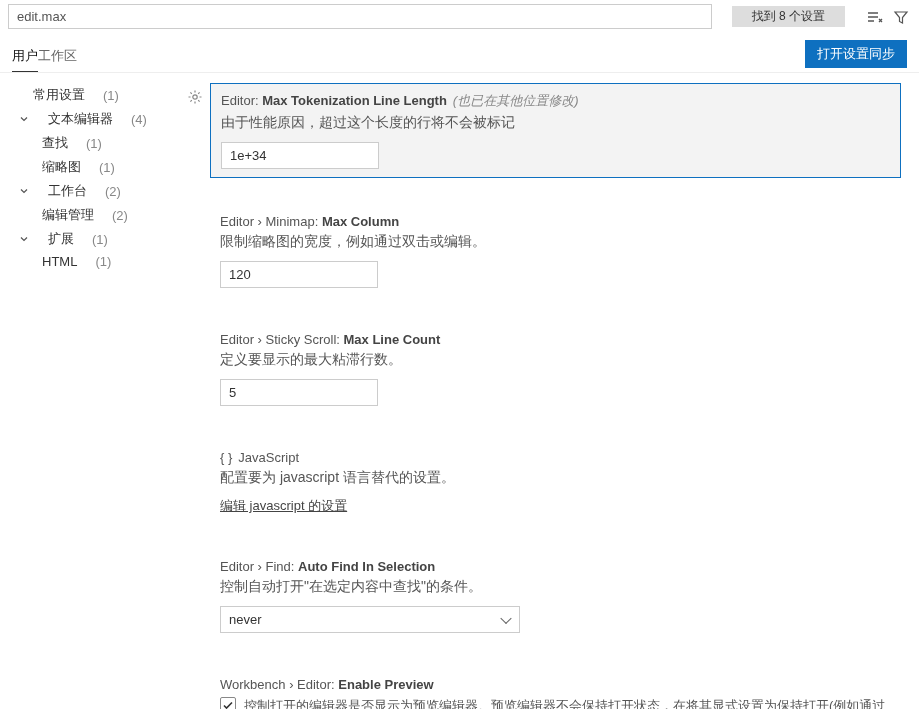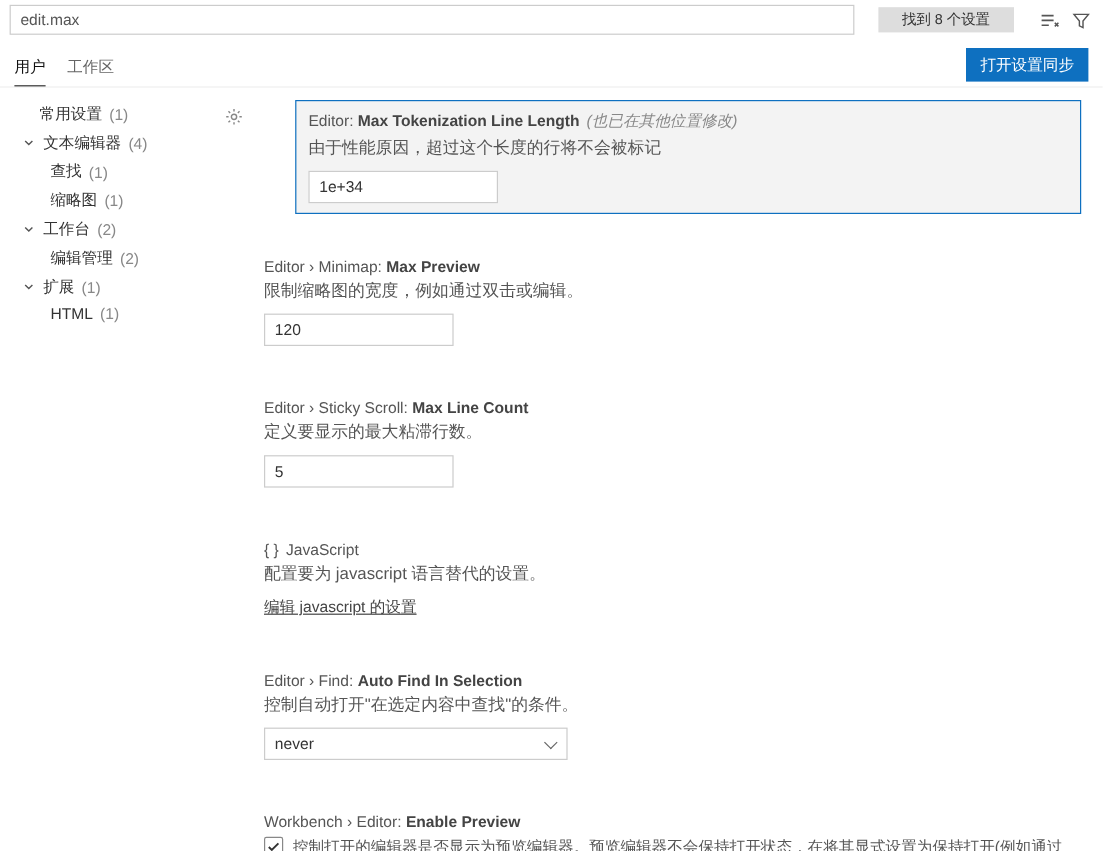--- a/index.html
+++ b/index.html
@@ -51,21 +51,20 @@
       padding: 2px;
     }
     .second-bar {
       display: flex;
       justify-content: space-between;
       align-items: flex-end;
       padding: 6px 12px 0 12px;
     }
     .tabs {
       display: flex;
-      gap: 18px;
     }
     .tab {
       padding: 6px 0;
       cursor: pointer;
       color: #666;
       font-size: 13px;
     }
     .tab.active {
       color: #111;
       border-bottom: 1px solid #333;
@@ -88,21 +87,21 @@
       width: 180px;
       padding: 10px 0;
       overflow-y: auto;
     }
     .tree-item {
       display: flex;
       align-items: center;
       padding: 3px 10px 3px 18px;
       cursor: pointer;
       font-size: 13px;
-      gap: 4px;
+      gap: 16px;
     }
     .tree-item .caret {
       width: 14px;
       display: inline-flex;
       align-items: center;
       color: #555;
     }
     .tree-item.nested {
       padding-left: 42px;
     }
@@ -135,21 +134,20 @@
       color: #888;
       cursor: pointer;
     }
     .setting-body {
       flex: 1;
       padding: 8px 10px;
     }
     .setting-row.highlighted .setting-body {
       background: #f3f3f3;
       border: 1px solid #0e70c0;
-      margin-left: 36px;
     }
     .setting-title {
       font-size: 13px;
       margin-bottom: 4px;
       color: #555;
     }
     .setting-title .bold {
       font-weight: 600;
       color: #444;
     }
@@ -165,21 +163,21 @@
       margin-bottom: 10px;
     }
     .text-input {
       width: 158px;
       padding: 5px 8px;
       border: 1px solid #ccc;
       font-size: 13px;
       color: #333;
     }
     .select-input {
-      width: 253px;
+      width: 300px;
       padding: 5px 28px 5px 8px;
       border: 1px solid #ccc;
       font-size: 13px;
       color: #333;
       background: #fff;
       appearance: none;
       position: relative;
     }
     .select-wrap {
       position: relative;
@@ -334,21 +332,21 @@
         </div>
         <div class="setting-desc">由于性能原因，超过这个长度的行将不会被标记</div>
         <input class="text-input" value="1e+34" style="">
       </div>
     </div>
 
     <div class="setting-row">
       <div class="gutter"></div>
       <div class="setting-body">
         <div class="setting-title">
-          <span>Editor › Minimap: </span><span class="bold">Max Preview</span>
+          <span>Editor › Minimap: </span><span class="bold">Max Column</span>
         </div>
         <div class="setting-desc">限制缩略图的宽度，例如通过双击或编辑。</div>
         <input class="text-input" value="120" style="">
       </div>
     </div>
 
     <div class="setting-row">
       <div class="gutter"></div>
       <div class="setting-body">
         <div class="setting-title">

